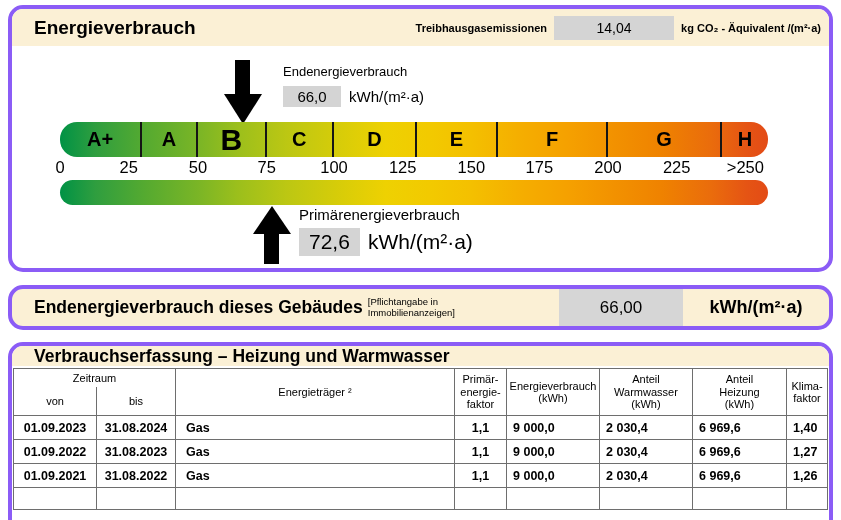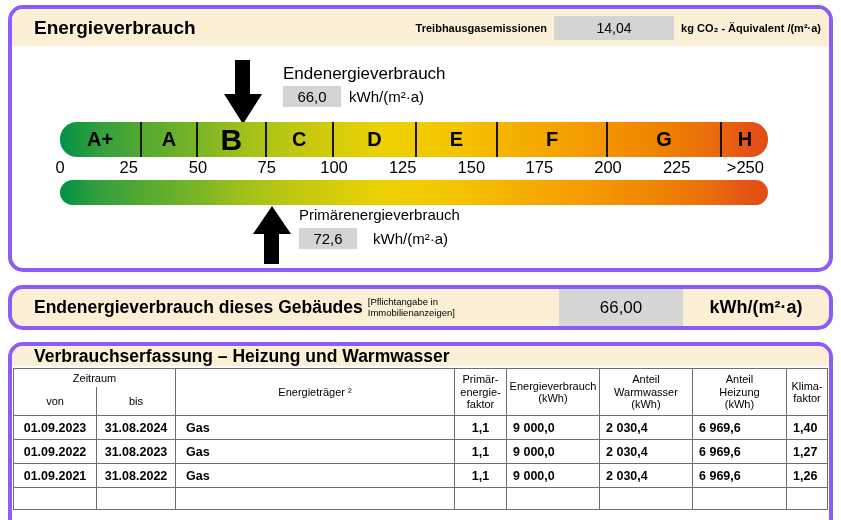--- a/index.html
+++ b/index.html
@@ -52,24 +52,24 @@
   .ticks { position:absolute; left:48px; width:708px; top:112px; height:22px; }
   .tick { position:absolute; top:0; transform:translateX(-50%); font-size:16.5px; }
 
   .arrow-down-stem { position:absolute; left:223px; top:14px; width:15px; height:35px; background:#000; }
   .arrow-down-head { position:absolute; left:212px; top:48px; width:0; height:0;
     border-left:19px solid transparent; border-right:19px solid transparent; border-top:30px solid #000; }
   .arrow-up-head { position:absolute; left:241px; top:160px; width:0; height:0;
     border-left:19px solid transparent; border-right:19px solid transparent; border-bottom:28px solid #000; }
   .arrow-up-stem { position:absolute; left:252px; top:187px; width:15px; height:31px; background:#000; }
 
-  .ee-label { position:absolute; left:271px; top:18px; font-size:17px; }
+  .ee-label { position:absolute; left:271px; top:18px; font-size:13px; }
   .ee-row   { position:absolute; left:271px; top:40px; display:flex; align-items:center; gap:8px; font-size:15px; }
   .pe-label { position:absolute; left:287px; top:160px; font-size:15px; }
-  .pe-row   { position:absolute; left:287px; top:182px; display:flex; align-items:center; gap:16px; font-size:15px; }
+  .pe-row   { position:absolute; left:287px; top:182px; display:flex; align-items:center; gap:8px; font-size:21px; }
   .value-box { background:#D4D4D4; padding:2px 10px; min-width:38px; text-align:center; }
 
   #panel-ende .p2-wrap { display:flex; align-items:center; height:100%; }
   .p2-title { font-size:17.5px; font-weight:bold; padding-left:22px; }
   .p2-note { font-size:9.5px; line-height:10.5px; padding-left:5px; white-space:pre-line; }
   .p2-box { margin-left:auto; width:124px; height:37px; background:#D6D6D6; display:flex; align-items:center; justify-content:center; font-size:17px; }
   .p2-unit { width:146px; text-align:center; font-size:18px; font-weight:bold; }
 
   .vtable { border-collapse:collapse; table-layout:fixed; width:814px; margin:2px 0 0 1px; font-size:12.5px; }
   .vtable th, .vtable td { border:1px solid #6e6e6e; }

